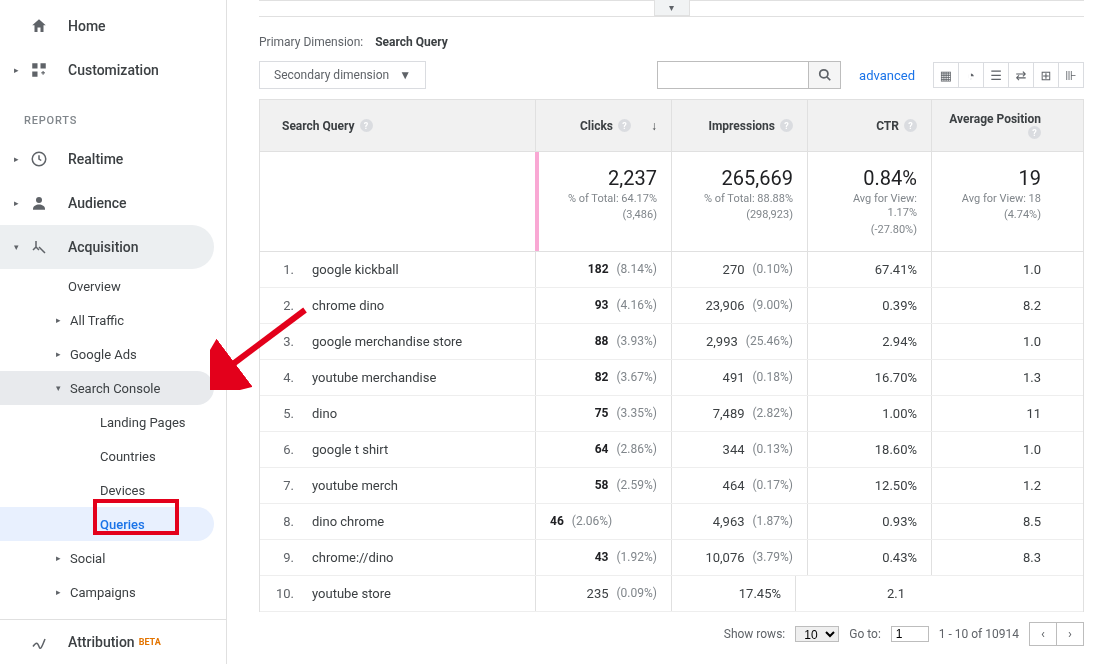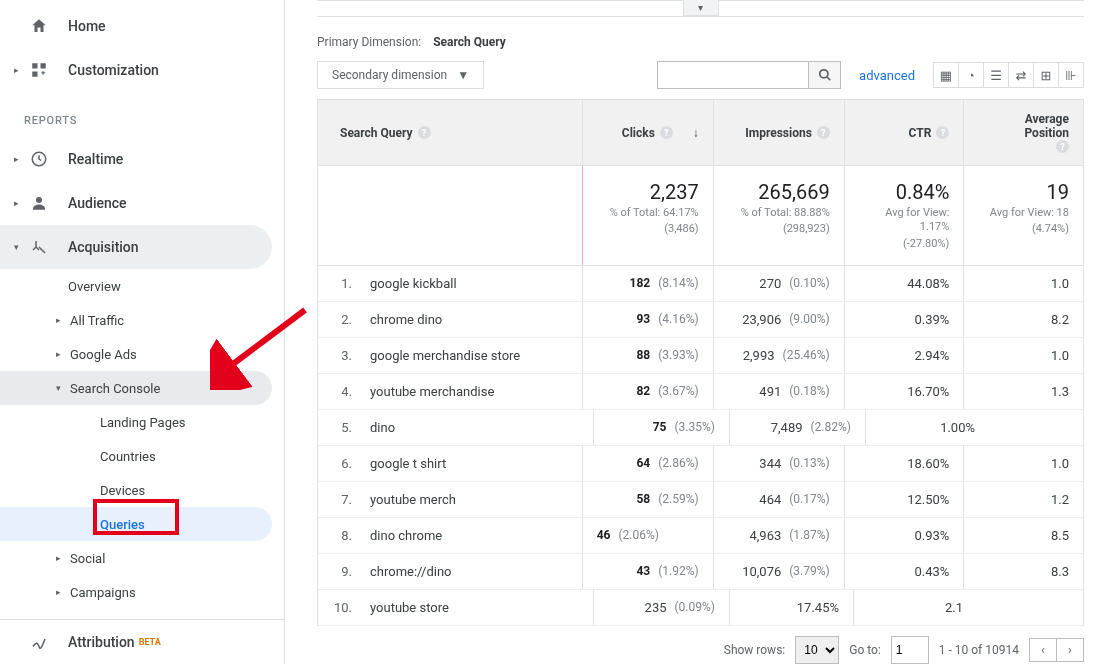--- a/index.html
+++ b/index.html
@@ -1,19 +1,19 @@
 <!DOCTYPE html>
 <html><head>
 <meta charset="utf-8">
 <style>
   * { box-sizing: border-box; margin: 0; padding: 0; }
   body { font-family: Roboto, Arial, sans-serif; font-size: 13px; color: #3c4043; width: 1116px; height: 664px; overflow: hidden; background: #fff; position: relative; }
   .layout { display: flex; width: 100%; height: 100%; }
   
-  .sidebar { width: 285px; height: 100%; border-right: 1px solid #e0e0e0; padding-top: 4px; display: flex; flex-direction: column; }
+  .sidebar { width: 227px; height: 100%; border-right: 1px solid #e0e0e0; padding-top: 4px; display: flex; flex-direction: column; }
   .sb-item { display: flex; align-items: center; height: 44px; padding-left: 14px; color: #5f6368; font-size: 14px; cursor: pointer; }
   .sb-item.top { font-weight: 500; color: #3c4043; }
   .sb-item .caret { width: 6px; margin-right: 8px; font-size: 9px; color: #5f6368; }
   .sb-item .icon { width: 22px; height: 22px; margin-right: 18px; display: flex; align-items: center; justify-content: center; color: #5f6368; }
   .sb-item.active-parent { background: #eceff1; border-radius: 0 22px 22px 0; margin-right: 12px; }
   .sb-section-label { font-size: 11px; font-weight: 500; letter-spacing: 0.8px; color: #80868b; padding: 22px 0 10px 24px; }
   .sub1 { display: flex; align-items: center; height: 34px; padding-left: 68px; font-size: 13px; color: #3c4043; cursor: pointer; }
   .sub1 .scaret { width: 10px; font-size: 9px; color: #5f6368; margin-right: 4px; margin-left: -12px; }
   .sub1.selected { background: #e8eaed; border-radius: 0 24px 24px 0; margin-right: 12px; font-weight: 400; }
   .sub2 { display: flex; align-items: center; height: 34px; padding-left: 100px; font-size: 13px; color: #3c4043; cursor: pointer; }
@@ -54,21 +54,21 @@
   .tr { display: flex; border-bottom: 1px solid #eeeeee; }
   .tr .cell { padding: 10px 14px; display: flex; align-items: center; }
   .cell.col-q { color: #3c4043; font-size: 13px; }
   .cell.col-q .rownum { width: 20px; text-align: right; color: #5f6368; margin-right: 18px; }
   .num-bold { font-weight: 700; color: #202124; font-size: 12px; }
   .num { color: #3c4043; font-size: 13px; }
   .pct { color: #80868b; font-size: 12px; margin-left: 8px; }
 
   
   .pagination { display: flex; align-items: center; justify-content: flex-end; padding: 10px 20px; gap: 10px; font-size: 12px; color: #5f6368; }
-  .pagination select, .pagination input { height: 28px; border: 1px solid #bdbdbd; font-size: 12px; padding: 0 4px; }
+  .pagination select, .pagination input { height: 16px; border: 1px solid #bdbdbd; font-size: 12px; padding: 0 4px; }
   .pagination input { width: 38px; }
   .page-btns { display: flex; }
   .pb { width: 28px; height: 24px; border: 1px solid #bdbdbd; display: flex; align-items: center; justify-content: center; font-size: 13px; color: #5f6368; cursor: pointer; }
   .pb + .pb { margin-left: -1px; }
 
   
   .annot-box { position: absolute; border: 4px solid #e3001b; pointer-events: none; }
   .annot-arrow { position: absolute; pointer-events: none; }
 </style>
 </head>
@@ -257,21 +257,21 @@
             <span class="help">?</span>
         </div>
         <div class="th col-ap" style="flex-wrap:wrap;">
           <span>Average Position</span>
             <span class="help">?</span>
         </div>
       </div>
 
       <div class="totals">
         <div class="cell col-q" style="border-left:none;"></div>
-        <div class="cell col-c" style="border-left:1px solid #f9a8d4;">
+        <div class="cell col-c" style="border-left:4px solid #f9a8d4;">
           <div class="big">2,237</div>
           <div class="sub">% of Total: 64.17%</div>
           <div class="sub">(3,486)</div>
         </div>
         <div class="cell col-i" style="border-left:1px solid #e0e0e0;">
           <div class="big">265,669</div>
           <div class="sub">% of Total: 88.88%</div>
           <div class="sub">(298,923)</div>
         </div>
         <div class="cell col-ctr" style="border-left:1px solid #e0e0e0;">
@@ -294,21 +294,21 @@
             </div>
             <div class="cell col-c" style="justify-content:flex-end;">
               <span class="num-bold">182</span>
               <span class="pct">(8.14%)</span>
             </div>
             <div class="cell col-i" style="justify-content:flex-end;">
               <span class="num">270</span>
               <span class="pct">(0.10%)</span>
             </div>
             <div class="cell col-ctr" style="justify-content:flex-end;">
-              <span class="num">44.08%</span>
+              <span class="num">67.41%</span>
             </div>
             <div class="cell col-ap" style="justify-content:flex-end;">
               <span class="num">1.0</span>
             </div>
           </div>
           <div class="tr">
             <div class="cell col-q">
               <span class="rownum">2.</span>
               <span>chrome dino</span>
             </div>
@@ -375,20 +375,23 @@
             <div class="cell col-c" style="justify-content:flex-end;">
               <span class="num-bold">75</span>
               <span class="pct">(3.35%)</span>
             </div>
             <div class="cell col-i" style="justify-content:flex-end;">
               <span class="num">7,489</span>
               <span class="pct">(2.82%)</span>
             </div>
             <div class="cell col-ctr" style="justify-content:flex-end;">
               <span class="num">1.00%</span>
+            </div>
+            <div class="cell col-ap" style="justify-content:flex-end;">
+              <span class="num">11</span>
             </div>
           </div>
           <div class="tr">
             <div class="cell col-q">
               <span class="rownum">6.</span>
               <span>google t shirt</span>
             </div>
             <div class="cell col-c" style="justify-content:flex-end;">
               <span class="num-bold">64</span>
               <span class="pct">(2.86%)</span>

